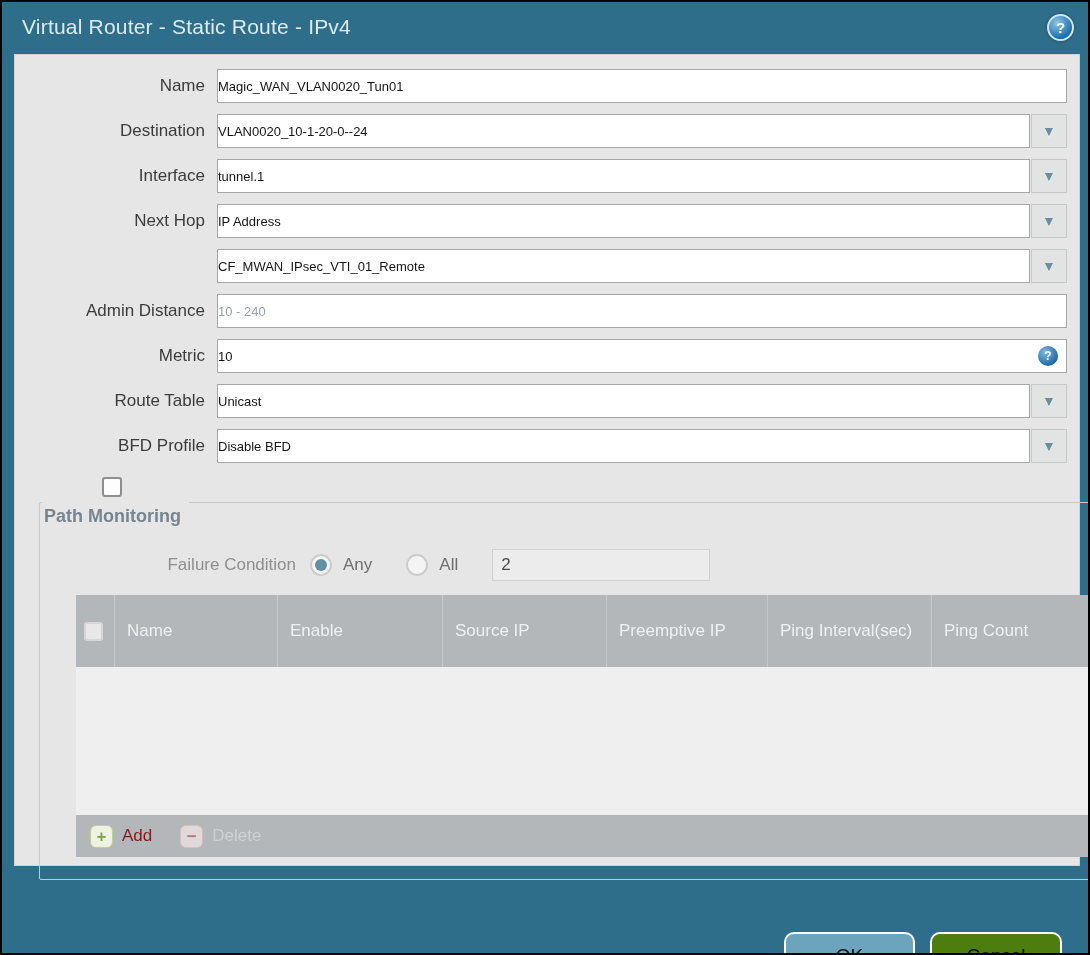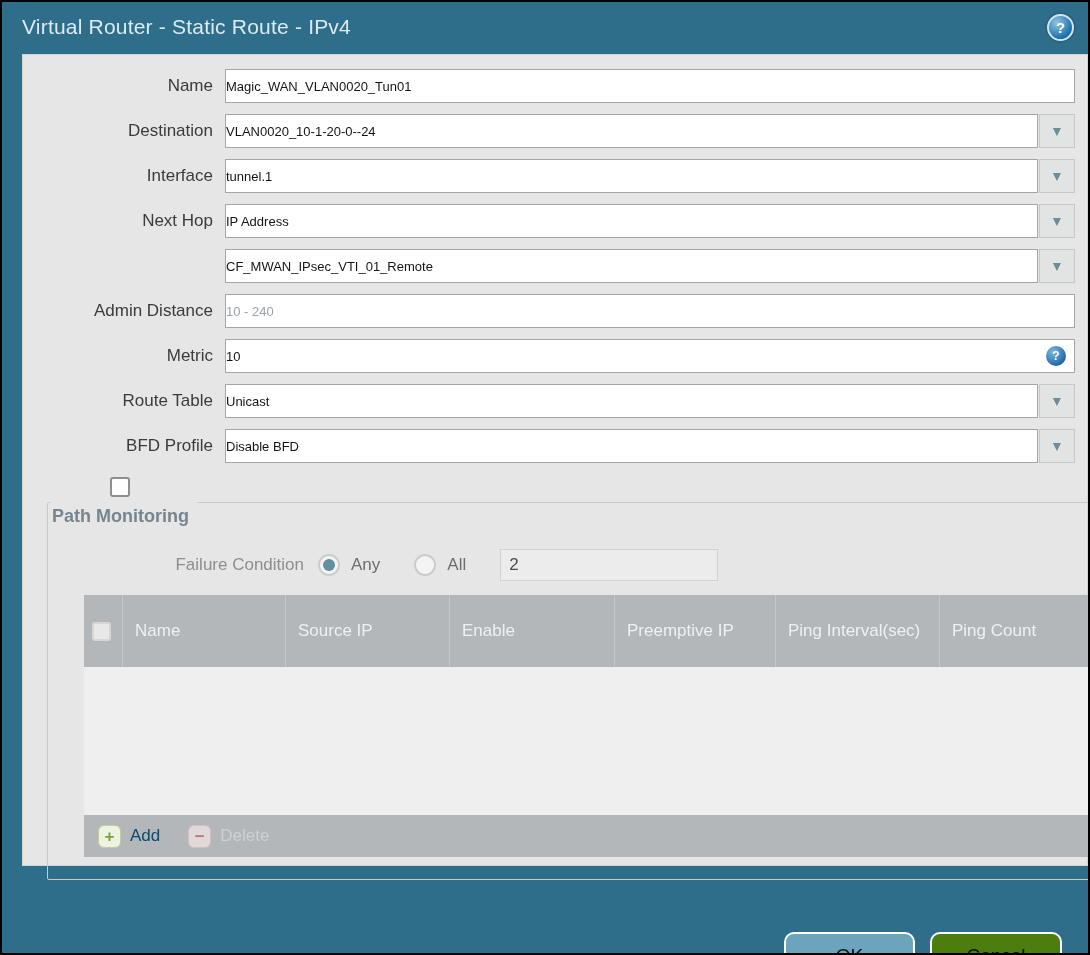--- a/index.html
+++ b/index.html
@@ -25,21 +25,21 @@
     margin-left:auto; width:27px; height:27px; border-radius:50%;
     background:radial-gradient(circle at 35% 30%, #8fc6e2, #1d6fae 70%);
     border:2px solid #cfe6f2;
     color:#fff; font-size:15px; font-weight:bold;
     display:flex; align-items:center; justify-content:center;
     box-shadow:0 0 3px rgba(0,0,0,.4);
     cursor:pointer;
   }
   
   .panel {
-    position:absolute; left:20px; top:52px; width:1066px; height:812px;
+    position:absolute; left:12px; top:52px; width:1066px; height:812px;
     background:#e6e6e6; border:1px solid #d2d3d3;
     padding:14px 12px 0 12px;
   }
   .row { display:flex; align-items:center; margin-bottom:11px; }
   .row-label {
     width:190px; text-align:right; padding-right:12px;
     font-size:17px; color:#3b3b3b; flex:none;
   }
   .field { flex:1; display:flex; position:relative; }
   .tinput {
@@ -126,21 +126,21 @@
     height:42px; background:#b3b7b9; padding-left:14px;
   }
   .tbl-btn { display:flex; align-items:center; gap:9px; cursor:pointer; }
   .mini-icon {
     width:23px; height:23px; border-radius:6px;
     display:flex; align-items:center; justify-content:center;
     font-size:17px; font-weight:bold; line-height:1;
   }
   .plus-icon  { background:#eef2e0; border:1px solid #c3cc9c; color:#7aa33c; }
   .minus-icon { background:#f1e4e4; border:1px solid #dcc3c5; color:#bb5f68; }
-  .tbl-btn-label { font-size:17px; color:#0c4a6e; }
+  .tbl-btn-label { font-size:17px; color:#7f1d1d; }
   .tbl-btn.disabled { cursor:default; }
   .tbl-btn.disabled .tbl-btn-label { color:#ced1d2; }
   .tbl-btn.disabled .mini-icon { opacity:.75; }
   
   .actions {
     position:absolute; right:26px; top:930px;
     display:flex; gap:15px;
   }
   .btn {
     height:47px; border-radius:10px; border:2px solid #fff;
@@ -262,22 +262,22 @@
         </span>
         <input class="pht-input" type="text" value="2" style="">
       </div>
 
       <div class="pm-table">
         <div class="pm-thead">
           <span class="pm-th col-cb">
             <span class="th-checkbox"></span>
           </span>
           <span class="pm-th col-name">Name</span>
+          <span class="pm-th col-enable">Enable</span>
           <span class="pm-th col-srcip">Source IP</span>
-          <span class="pm-th col-enable">Enable</span>
           <span class="pm-th col-dstip">Preemptive IP</span>
           <span class="pm-th col-ping">Ping Interval(sec)</span>
           <span class="pm-th col-count">Ping Count</span>
         </div>
         <div class="pm-tbody"></div>
         <div class="pm-tfoot">
           <span class="tbl-btn">
             <span class="mini-icon plus-icon">+</span>
             <span class="tbl-btn-label">Add</span>
           </span>

